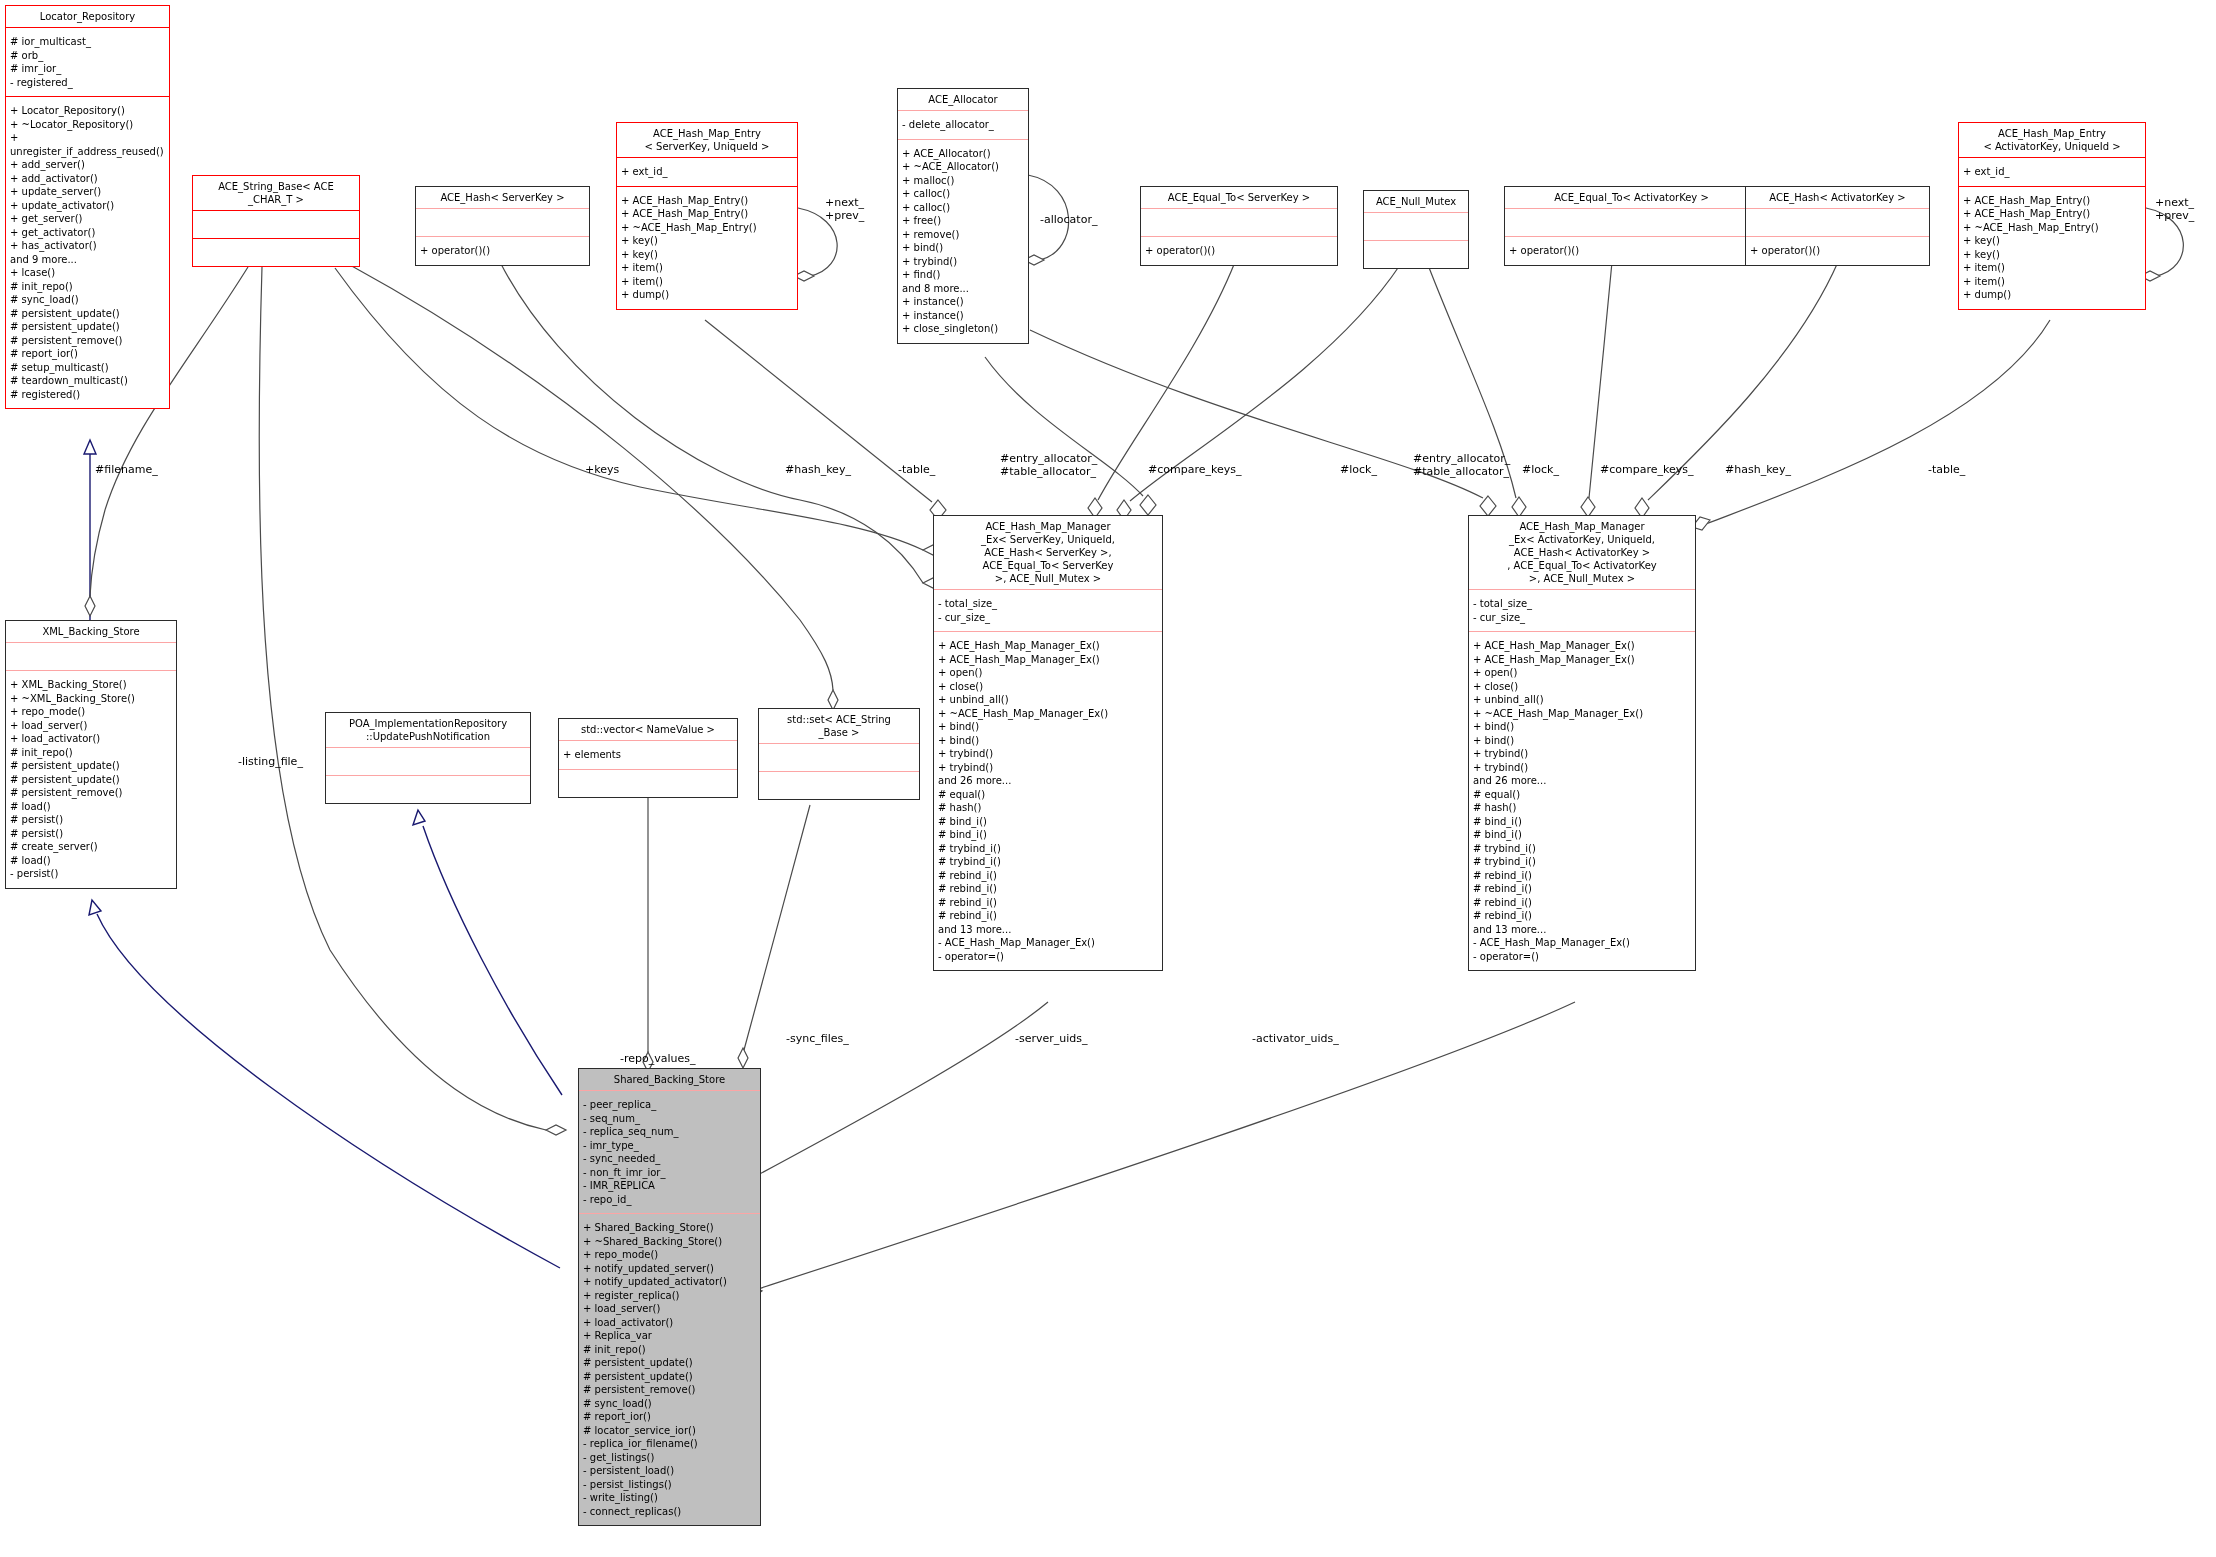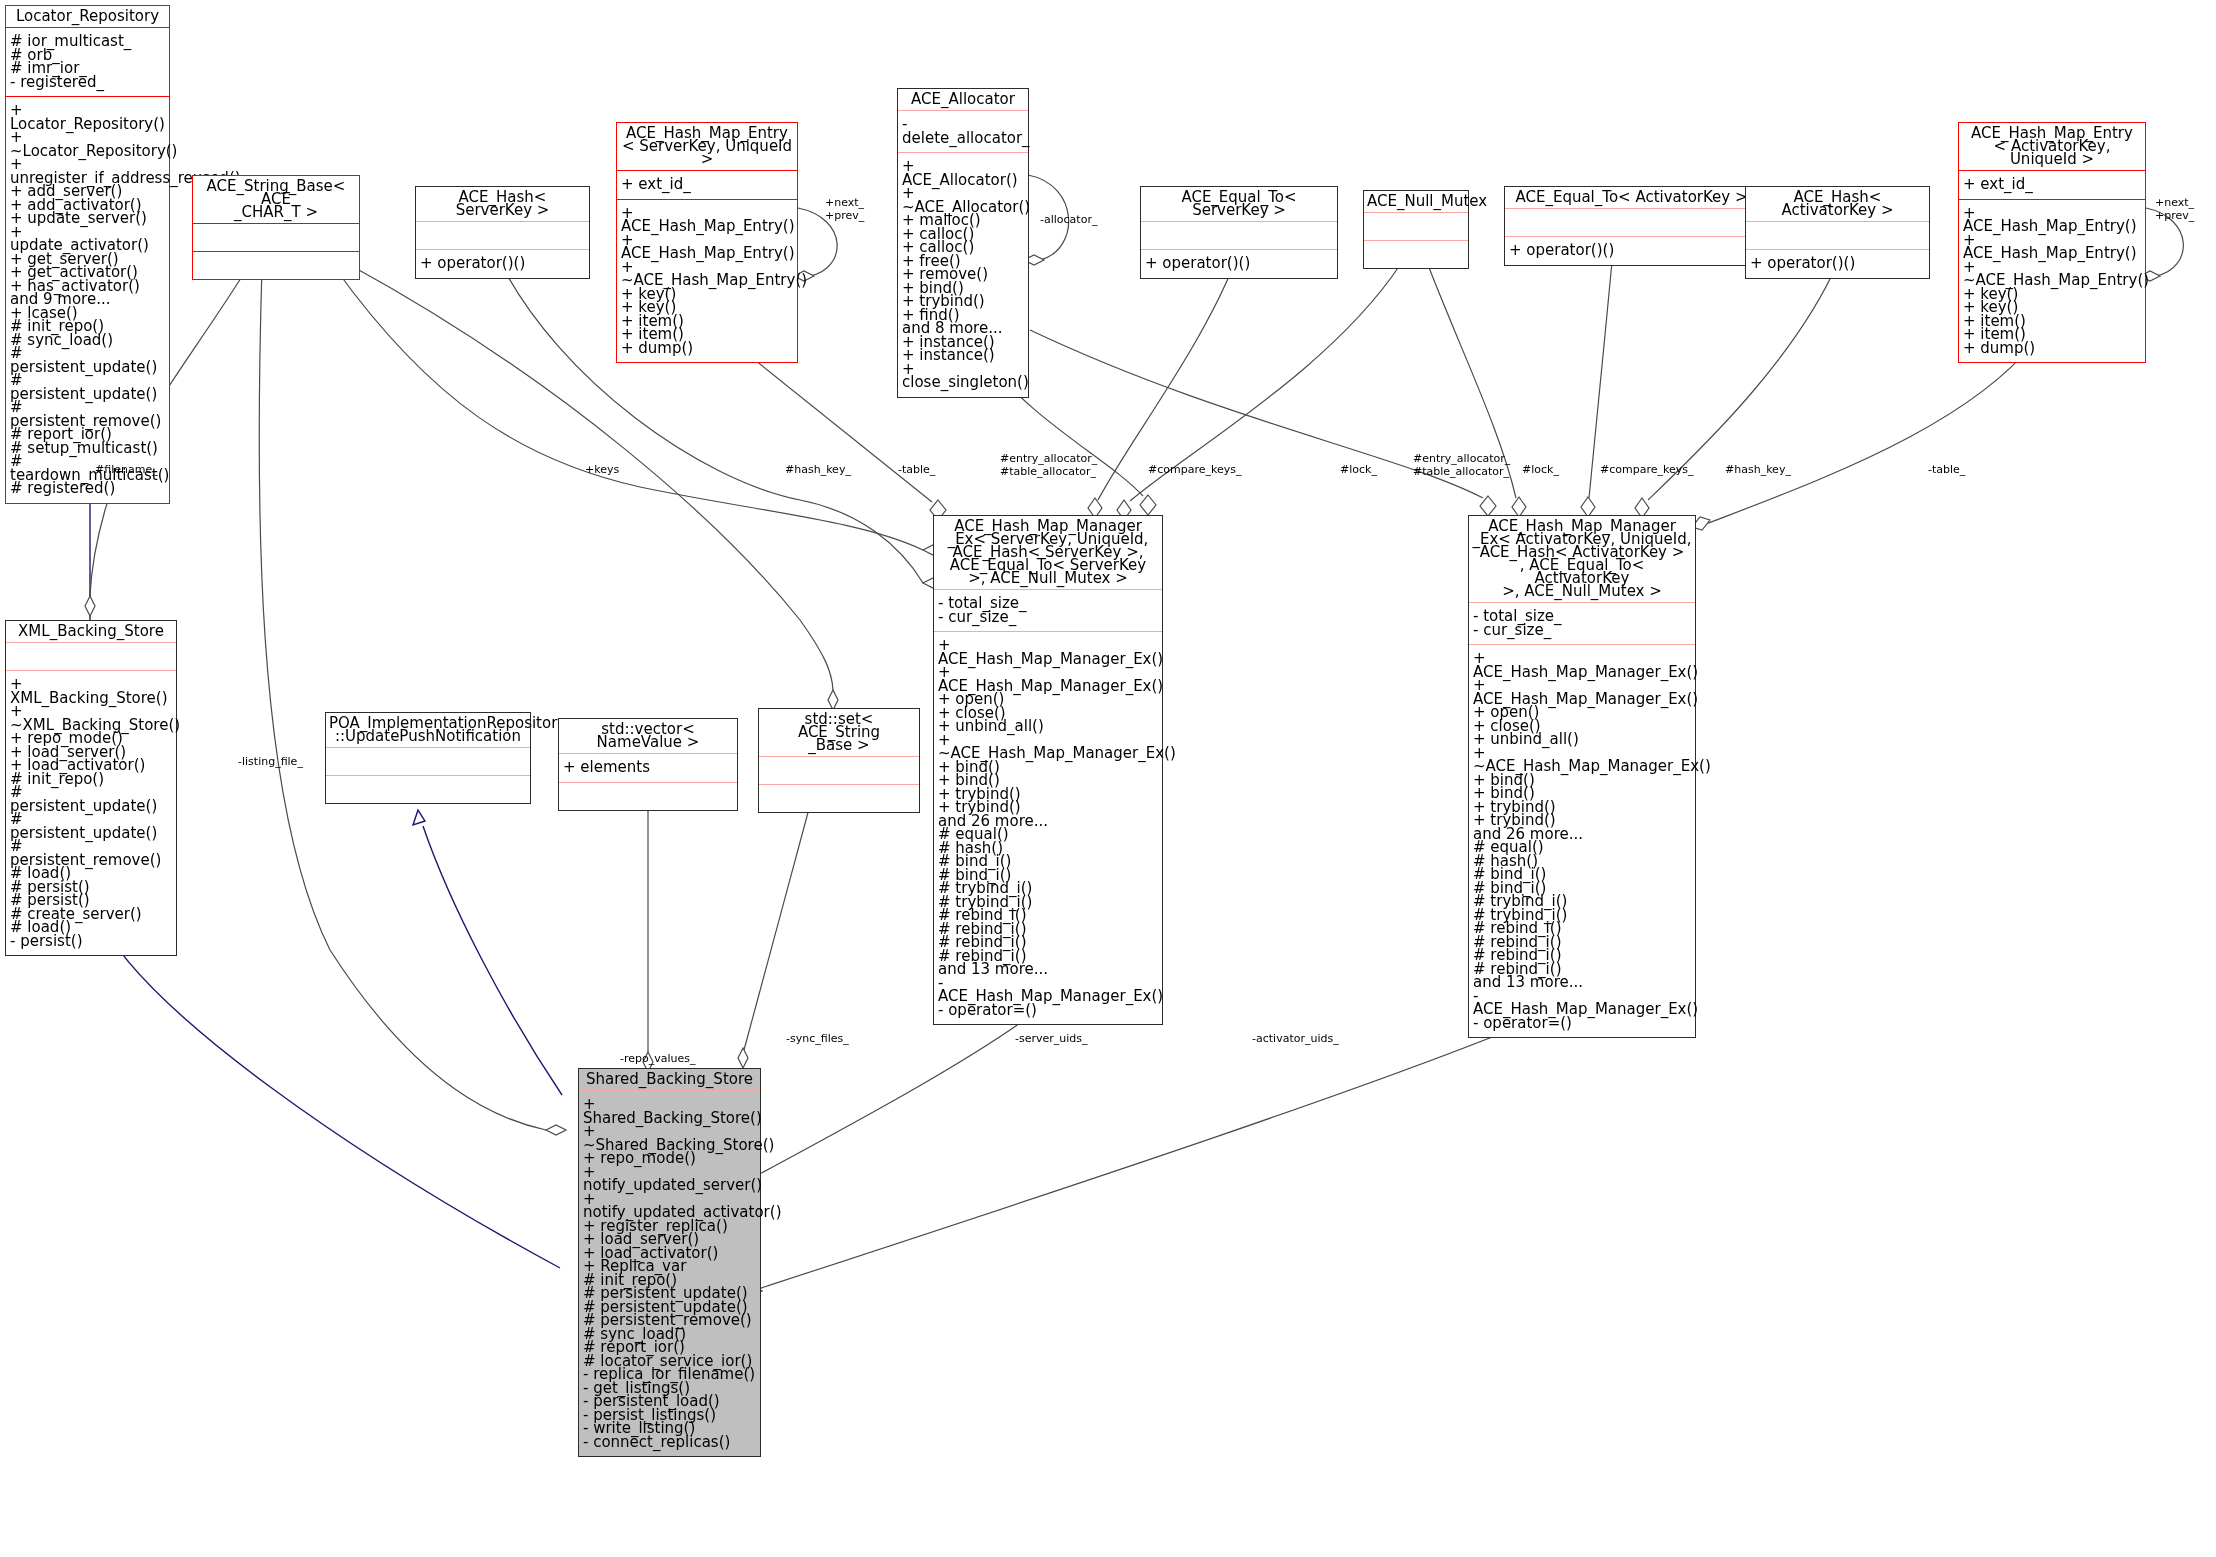--- a/index.html
+++ b/index.html
@@ -1,20 +1,20 @@
 <!DOCTYPE html>
 <html style="--red: #ff0000; --inh: #191970; --edge: #4a4a4a; --grayfill: #bfbfbf;"><head>
 <meta charset="utf-8">
 <style>
   html,body{margin:0;padding:0;background:#ffffff;}
   #canvas{position:relative;width:2216px;height:1557px;background:#fff;overflow:hidden;
           font-family:"DejaVu Sans",sans-serif;}
   #edges{position:absolute;left:0;top:0;pointer-events:none;}
   .uml-class{position:absolute;background:#fff;border:1px solid #2b2b2b;color:#000;
-             font-size:15px;box-sizing:border-box;}
+             font-size:10px;box-sizing:border-box;}
   .uml-class.red{border-color:var(--red);}
   .uml-class.red .uml-sec{border-top-color:var(--red);}
   .uml-class.gray{background:var(--grayfill);margin-left:18px;}
   .uml-title{text-align:center;padding:4px 3px;white-space:pre-line;line-height:13px;}
   .uml-sec{border-top:1px solid #fca5a5;padding:7px 4px;min-height:13px;line-height:13.5px;}
   .uml-sec div{white-space:normal;}
   .edge-label{position:absolute;font-size:11px;color:#000;white-space:pre-line;line-height:13px;}
   path.e{fill:none;stroke:var(--edge);stroke-width:1.2;}
   path.inh{fill:none;stroke:var(--inh);stroke-width:1.4;}
   polygon.diam{fill:#fff;stroke:var(--edge);stroke-width:1.2;}
@@ -336,20 +336,30 @@
       <div class="uml-sec uml-methods"></div>
     </div>
   <div class="uml-class" style="left:758px;top:708px;width:162px">
       <div class="uml-title">std::set&lt; ACE_String
 _Base &gt;</div>
       <div class="uml-sec uml-attrs"></div>
       <div class="uml-sec uml-methods"></div>
     </div>
   <div class="uml-class gray" style="left:560px;top:1068px;width:183px">
       <div class="uml-title">Shared_Backing_Store</div>
+      <div class="uml-sec uml-attrs">
+        <div>- peer_replica_</div>
+        <div>- seq_num_</div>
+        <div>- replica_seq_num_</div>
+        <div>- imr_type_</div>
+        <div>- sync_needed_</div>
+        <div>- non_ft_imr_ior_</div>
+        <div>- IMR_REPLICA</div>
+        <div>- repo_id_</div>
+      </div>
       <div class="uml-sec uml-methods">
         <div>+ Shared_Backing_Store()</div>
         <div>+ ~Shared_Backing_Store()</div>
         <div>+ repo_mode()</div>
         <div>+ notify_updated_server()</div>
         <div>+ notify_updated_activator()</div>
         <div>+ register_replica()</div>
         <div>+ load_server()</div>
         <div>+ load_activator()</div>
         <div>+ Replica_var</div>

